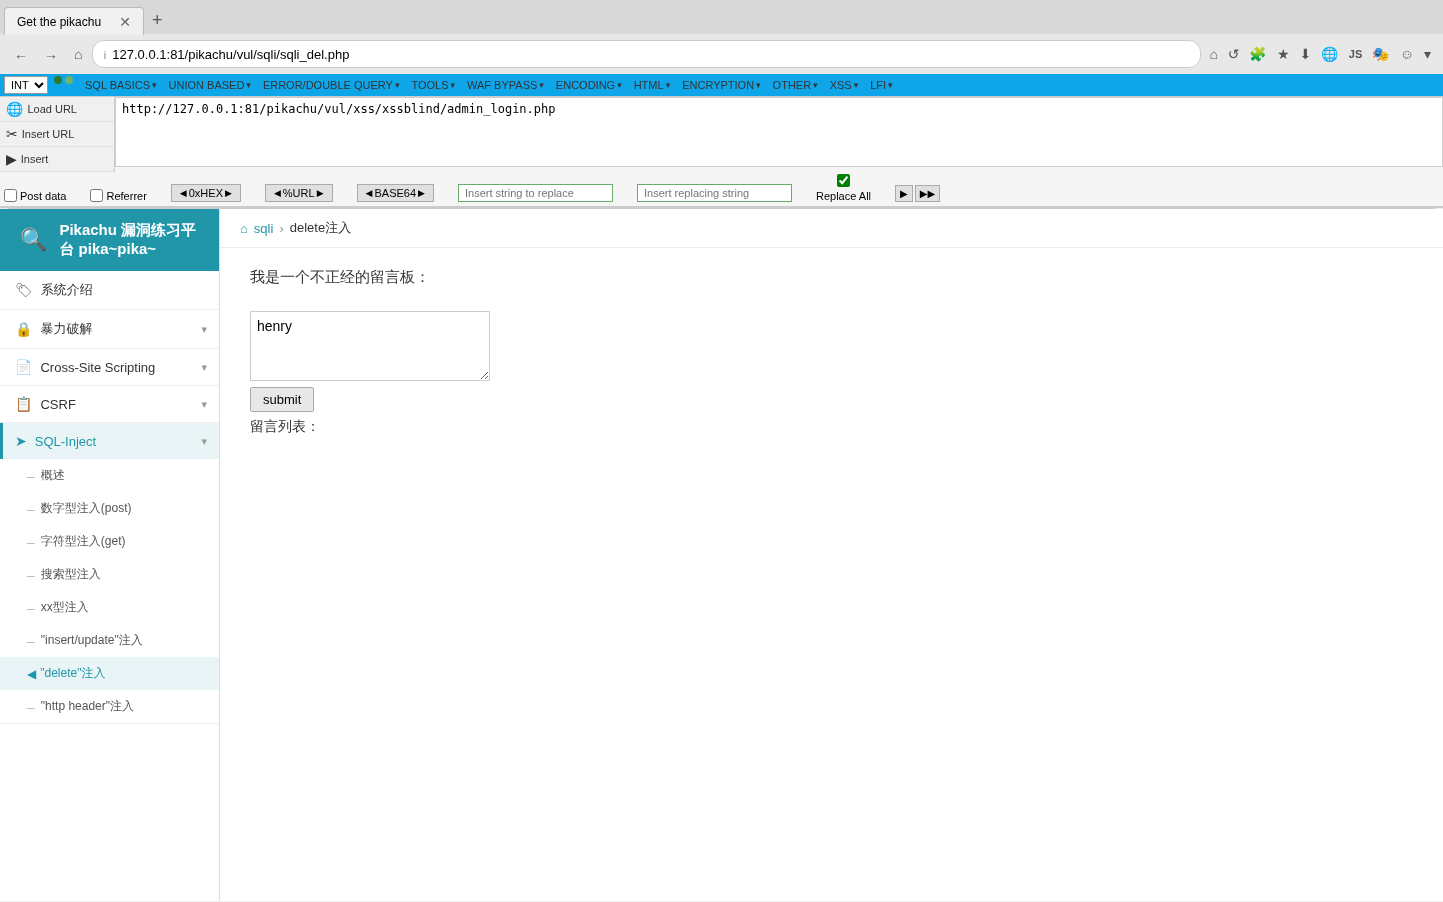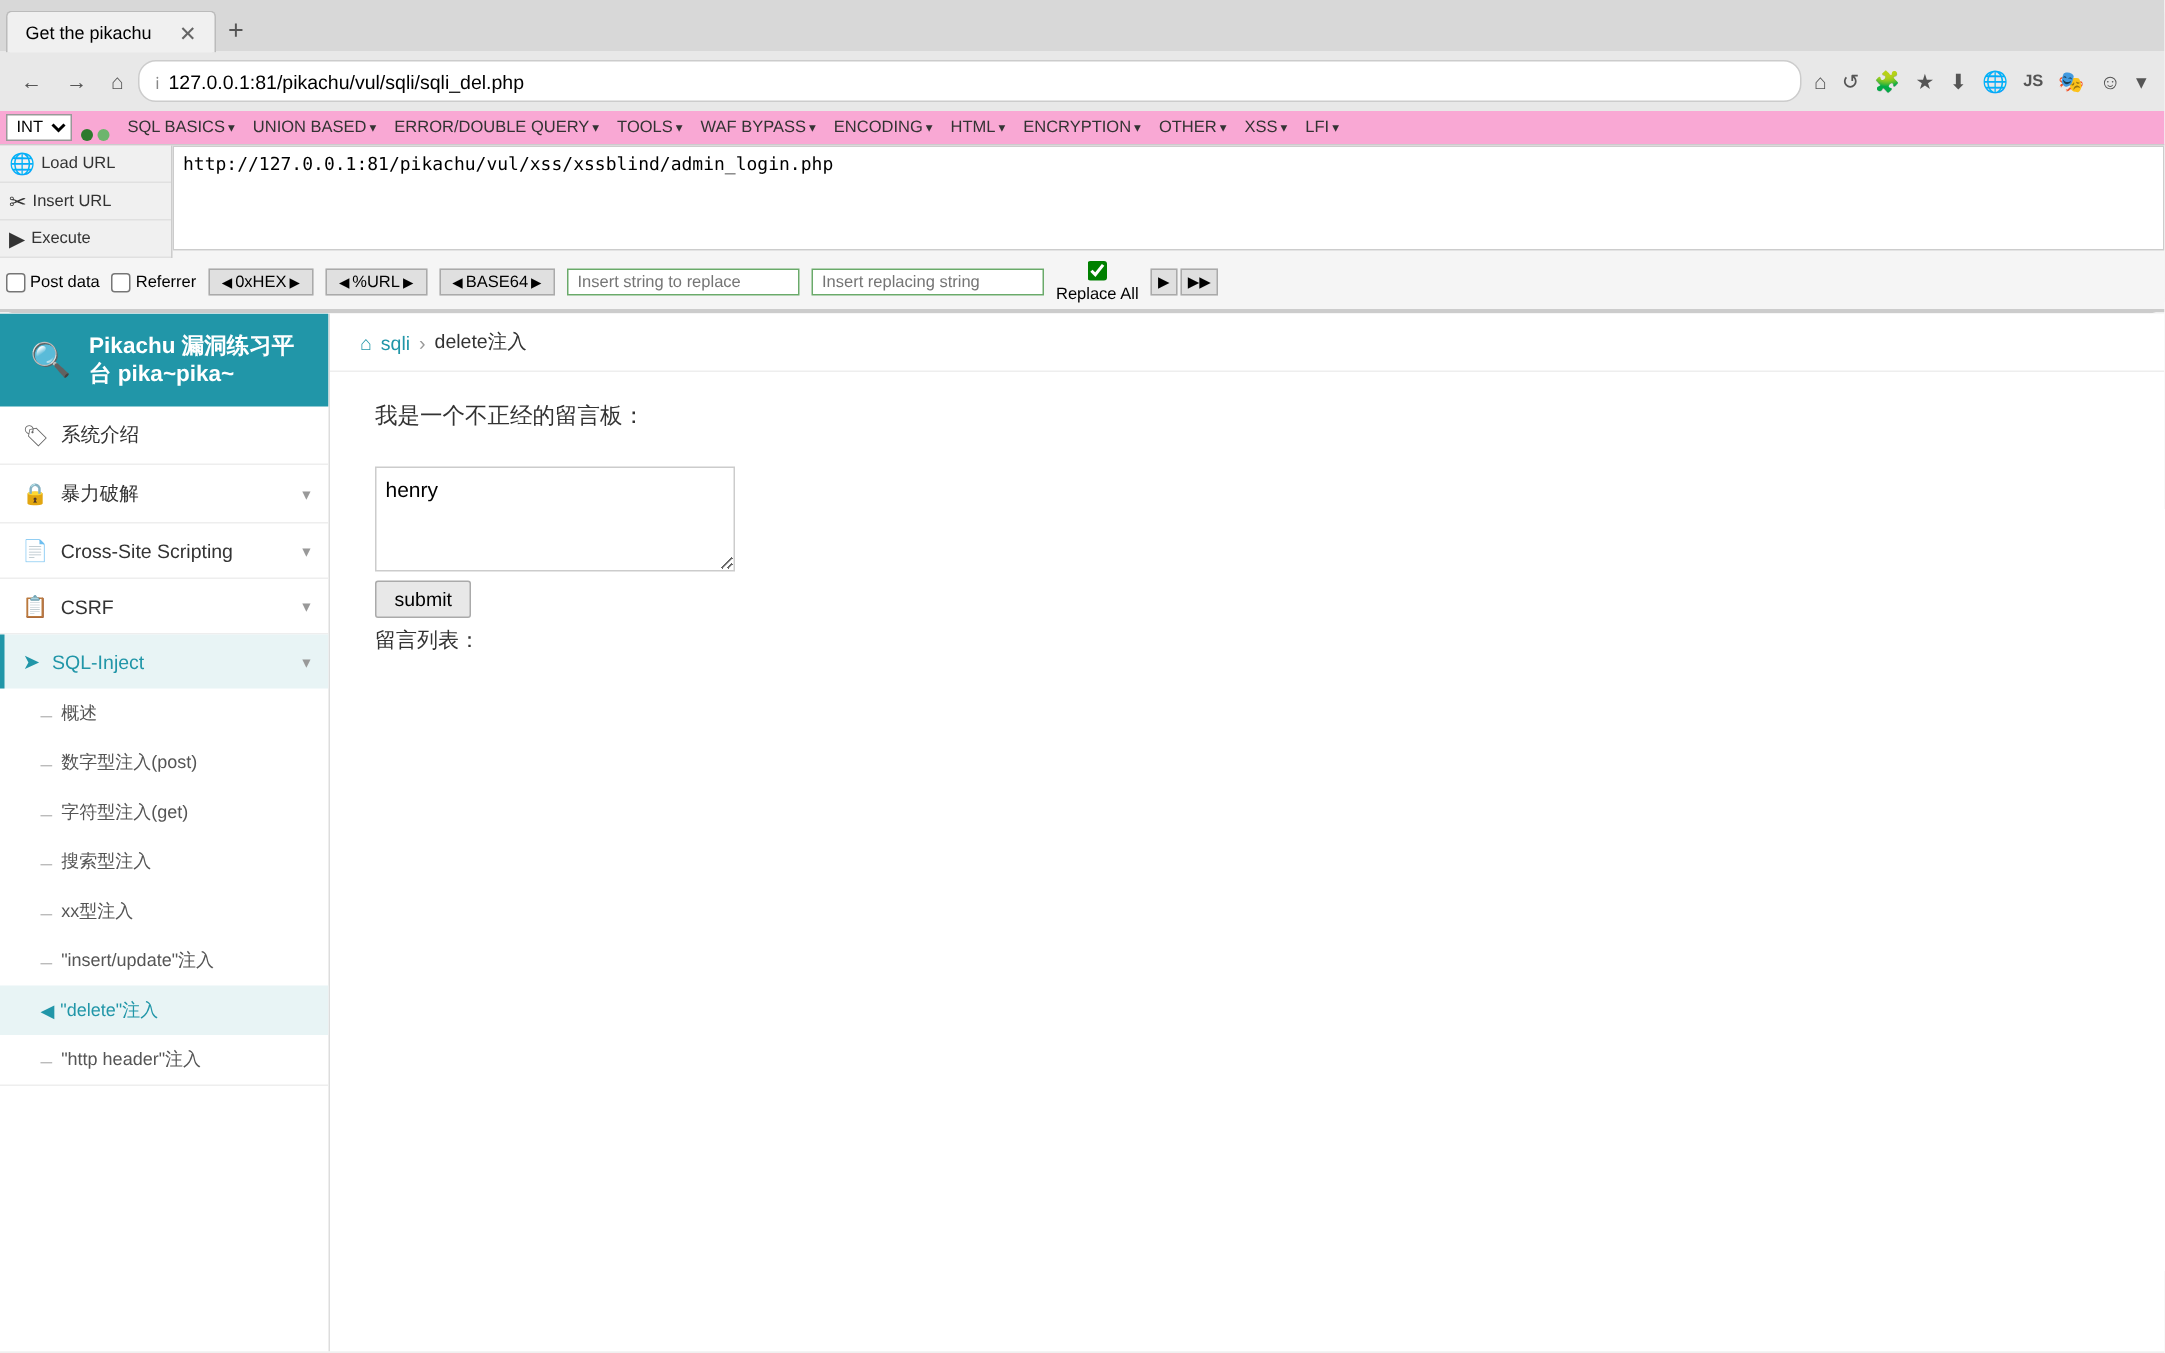--- a/index.html
+++ b/index.html
@@ -16,31 +16,31 @@
     .address-bar-row { display: flex; align-items: center; padding: 4px 8px; background: #e8e8e8; gap: 4px; height: 40px; }
     .nav-btn { background: none; border: none; cursor: pointer; padding: 4px 6px; color: #555; font-size: 14px; border-radius: 3px; }
     .address-bar { flex: 1; display: flex; align-items: center; background: white; border: 1px solid #ccc; border-radius: 12px; padding: 3px 10px; gap: 6px; height: 28px; }
     .address-input { flex: 1; border: none; outline: none; font-size: 13px; background: transparent; }
     .address-icon { color: #888; font-size: 11px; }
     .toolbar-icons { display: flex; align-items: center; gap: 2px; }
     .toolbar-icon-btn { background: none; border: none; cursor: pointer; padding: 4px; color: #555; font-size: 14px; border-radius: 3px; }
 
     
     .hackbar { background: #f5f5f5; border-bottom: 2px solid #ccc; }
-    .hackbar-menu { display: flex; align-items: flex-end; padding: 2px 4px; background: #f9a8d4; border-bottom: 1px solid #ccc; flex-wrap: nowrap; gap: 0; }
+    .hackbar-menu { display: flex; align-items: flex-start; padding: 2px 4px; background: #0ea5e9; border-bottom: 1px solid #ccc; flex-wrap: nowrap; gap: 0; }
     .hackbar-menu-item { font-size: 11px; padding: 3px 6px; cursor: pointer; color: #333; white-space: nowrap; display: flex; align-items: center; gap: 2px; }
     .hackbar-menu-item .arrow { font-size: 9px; }
     .int-select { font-size: 11px; border: 1px solid #999; background: #fff; padding: 1px 2px; }
     .green-dots { display: flex; gap: 3px; align-items: center; padding: 0 6px; }
     .dot { width: 8px; height: 8px; border-radius: 50%; }
     .dot-dark { background: #2d7a2d; }
     .dot-light { background: #6db56d; }
     .hackbar-url-input { flex: 1; border: 1px solid #ccc; padding: 4px 6px; font-size: 12px; font-family: monospace; background: white; }
 
-    .hackbar-options-row { display: flex; align-items: center; padding: 2px 4px 4px 4px; gap: 8px; flex-wrap: wrap; }
+    .hackbar-options-row { display: flex; align-items: flex-end; padding: 2px 4px 4px 4px; gap: 24px; flex-wrap: wrap; }
     .hackbar-checkbox-label { display: flex; align-items: center; gap: 3px; font-size: 11px; cursor: pointer; }
     .hackbar-checkbox-label input { cursor: pointer; }
     .hackbar-arrow-btn { background: #e0e0e0; border: 1px solid #aaa; padding: 2px 8px; font-size: 11px; cursor: pointer; display: flex; align-items: center; gap: 2px; }
     .hackbar-text-input { border: 1px solid #6aaa6a; padding: 2px 6px; font-size: 11px; width: 155px; color: #aaa; }
     .hackbar-replace-all { display: flex; align-items: center; gap: 3px; font-size: 11px; flex-direction: column; }
     .hackbar-replace-all input { cursor: pointer; accent-color: green; }
     .hackbar-side-arrows { display: flex; align-items: center; gap: 2px; }
     .side-arrow-btn { background: #e0e0e0; border: 1px solid #aaa; font-size: 10px; padding: 2px 4px; cursor: pointer; }
     .sidebar { width: 220px; min-width: 220px; background: white; border-right: 1px solid #ddd; overflow-y: auto; display: flex; flex-direction: column; }
 
@@ -178,21 +178,21 @@
         <div class="left-tool">
           <span class="left-tool-icon">🌐</span>
           <span>Load URL</span>
         </div>
         <div class="left-tool">
           <span class="left-tool-icon">✂</span>
           <span>Insert URL</span>
         </div>
         <div class="left-tool">
           <span class="left-tool-icon">▶</span>
-          <span>Execute</span>
+          <span>Insert</span>
         </div>
       </div>
 
       <textarea class="hackbar-url-input" style="flex: 1 1 0%; height: 70px; resize: none;">http://127.0.0.1:81/pikachu/vul/xss/xssblind/admin_login.php</textarea>
     </div>
 
     <div class="hackbar-options-row">
       <label class="hackbar-checkbox-label">
         <input type="checkbox" style="">
         <span>Post data</span>

